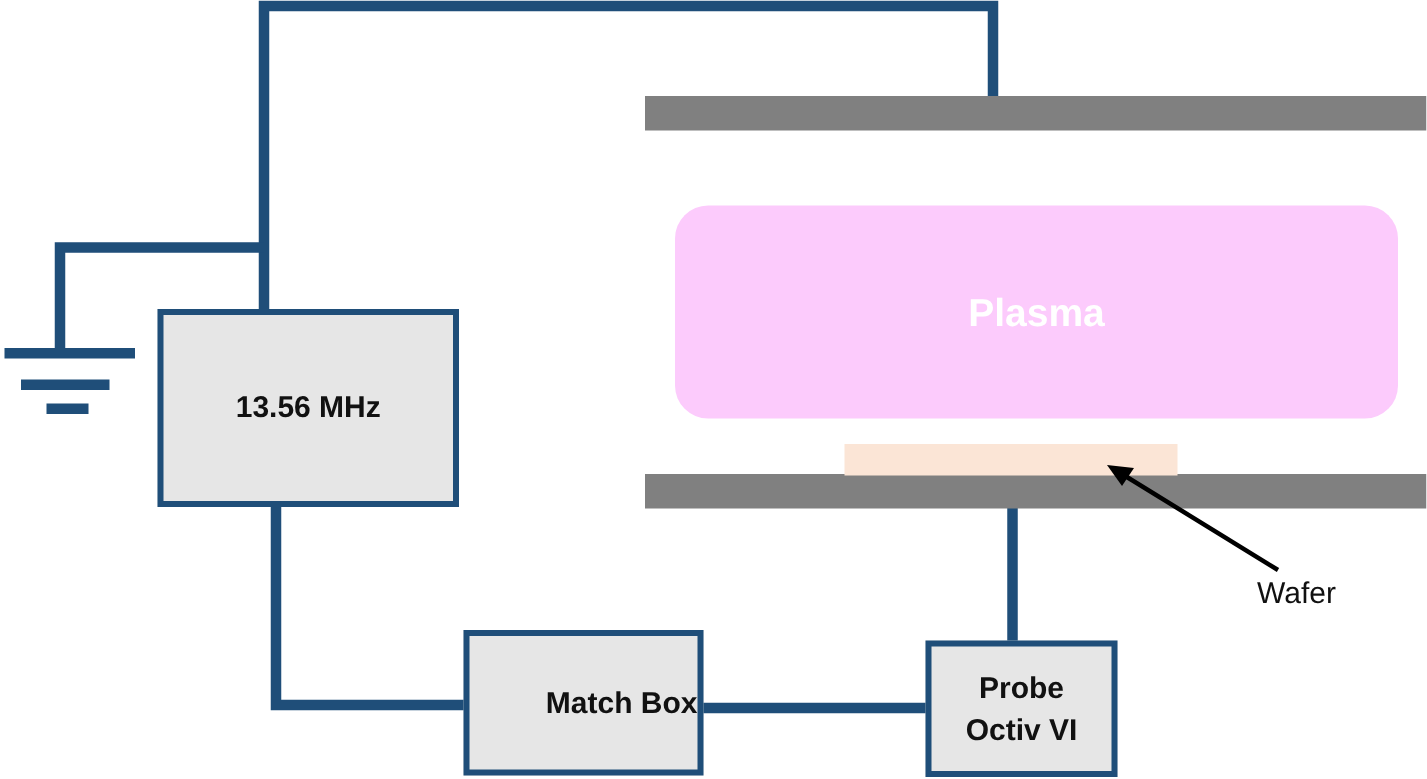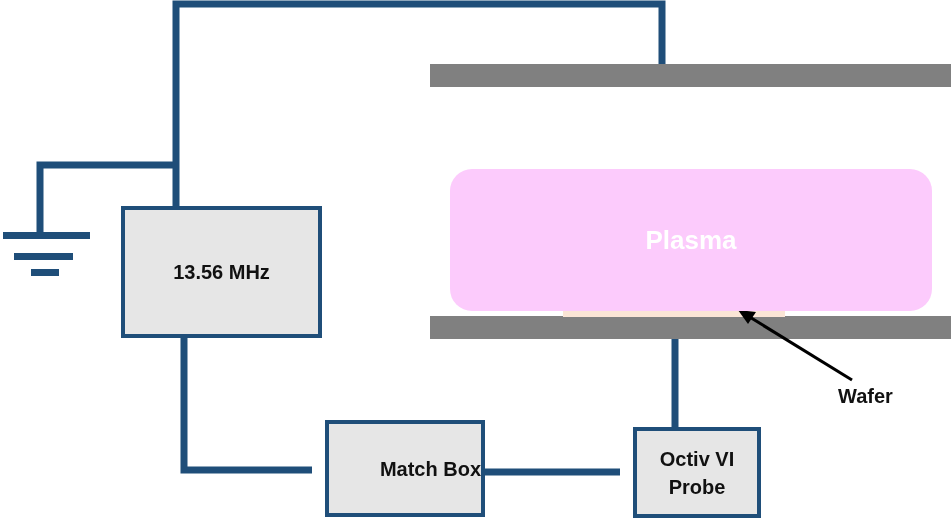--- a/index.html
+++ b/index.html
@@ -2,25 +2,25 @@
 <html><head>
 <meta charset="utf-8">
 <style>
   html, body { margin: 0; padding: 0; background: #ffffff; }
   body { width: 951px; height: 519px; position: relative; overflow: hidden;
          font-family: "Liberation Sans", "DejaVu Sans", sans-serif; }
   svg { position: absolute; left: 0; top: 0; }
   .box { position: absolute; box-sizing: border-box; background: #e6e6e6;
          border: 4px solid #1f4e79; display: flex; align-items: center;
          justify-content: center; text-align: center; font-weight: bold;
-         color: #111; font-size: 20px; line-height: 28px; margin-left: 16px; }
+         color: #111; font-size: 20px; line-height: 28px; }
   .plasma { position: absolute; left: 450px; top: 137px; width: 482px; height: 142px;
             background: #fccbfc; border-radius: 22px; display: flex; align-items: center;
-            justify-content: center; color: #ffffff; font-weight: bold; font-size: 26px; margin-top: 32px; }
-  .label { position: absolute; font-weight: bold; color: #111; font-size: 20px; }
+            justify-content: center; color: #ffffff; font-weight: bold; font-size: 26px; }
+  .label { position: absolute; font-weight: normal; color: #111; font-size: 20px; }
 </style>
 </head>
 <body>
 
 <svg width="951" height="519">
 
   <g fill="none" stroke="#1f4e79" stroke-width="7" stroke-linejoin="miter">
     <polyline points="176,207 176,4 662,4 662,66"></polyline>
     <polyline points="176,165 40,165 40,235"></polyline>
     <polyline points="184,338 184,470 312,470"></polyline>
@@ -54,18 +54,18 @@
     <div>13.56 MHz</div>
   </div>
 </div>
 
 <div class="box" style="left:309px; top:420px; width:160px; height:97px;justify-content:flex-end;">
   <span>Match Box</span>
 </div>
 
 <div class="box" style="left:617px; top:427px; width:128px; height:91px;">
   <div>
+    <div>Probe</div>
     <div>Octiv VI</div>
-    <div>Probe</div>
   </div>
 </div>
 
 <div class="label" style="left:838px; top:385px;">Wafer</div>
 
 </body></html>

